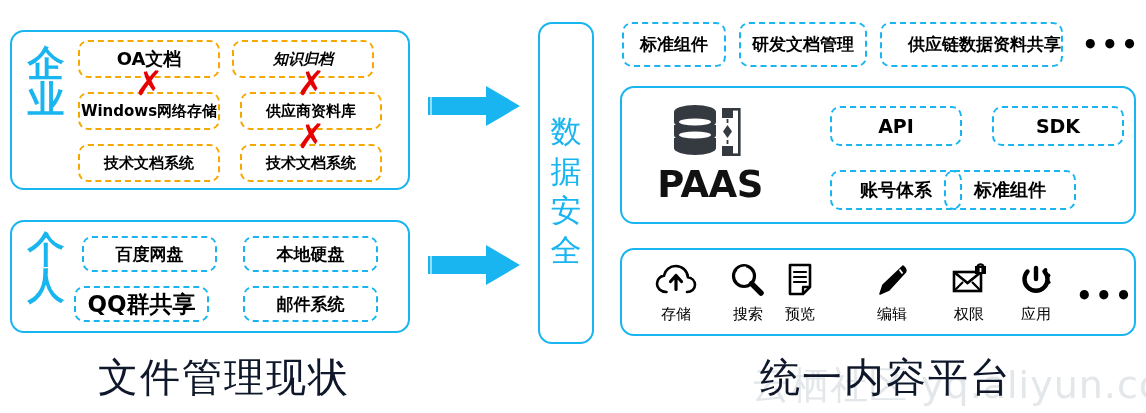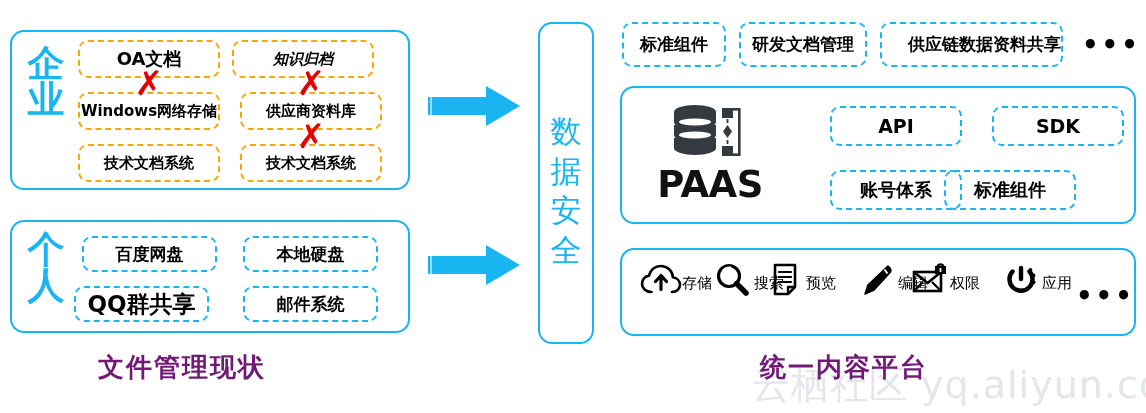--- a/index.html
+++ b/index.html
@@ -54,23 +54,23 @@
     font-family: "DejaVu Sans", "Liberation Sans", sans-serif;
     z-index: 9;
     text-align: center;
   }
 
   
   .arrow svg { display: block; }
 
   
   .caption {
-    color: #701a75;
-    font-size: 26px;
-    font-weight: bold;
+    color: #0f172a;
+    font-size: 40px;
+    font-weight: normal;
     letter-spacing: 2px;
     white-space: nowrap;
     z-index: 12;
   }
 
   
   .watermark {
     color: #e3e7ea;
     font-size: 38px;
     white-space: nowrap;
@@ -94,21 +94,21 @@
     font-size: 37px;
     font-weight: bold;
     letter-spacing: -0.5px;
     color: #111;
     text-align: center;
   }
 
   
   .feat {
     display: flex;
-    flex-direction: row;
+    flex-direction: column;
     align-items: center;
     justify-content: flex-start;
   }
   .feat-label {
     font-size: 15px;
     margin-top: 3px;
     color: #000;
     white-space: nowrap;
   }
   .dots {
@@ -289,21 +289,21 @@
 <div class="abs feat" style="left:856px; top:262px; width:72px;">
   <span>
     <svg width="42" height="36" viewBox="0 0 42 36">
       <path d="M32 4 C34.5 6 35.5 8 34.5 10 L18 28 L9 32 L12 23 Z" fill="#000" stroke="#000" stroke-width="1.6" stroke-linejoin="round"></path>
       <path d="M28.5 7.5 L31.5 11.5" stroke="#fff" stroke-width="1.8"></path>
     </svg>
   </span>
   <span class="feat-label">编辑</span>
 </div>
 
-<div class="abs feat" style="left:908px; top:262px; width:72px;">
+<div class="abs feat" style="left:933px; top:262px; width:72px;">
   <span>
     <svg width="42" height="36" viewBox="0 0 42 36">
       <rect x="6" y="10" width="27" height="19" fill="none" stroke="#000" stroke-width="2.6"></rect>
       <path d="M6 10 L19.5 21 L33 10" fill="none" stroke="#000" stroke-width="2.6"></path>
       <path d="M6 29 L15 20 M33 29 L24 20" fill="none" stroke="#000" stroke-width="2.2"></path>
       <rect x="27" y="4" width="11" height="8" fill="#000"></rect>
       <path d="M29.5 4.5 A3.2 3.2 0 0 1 35.5 4.5" fill="none" stroke="#000" stroke-width="2.2"></path>
       <rect x="31.6" y="6" width="1.8" height="4" fill="#fff"></rect>
     </svg>
   </span>

